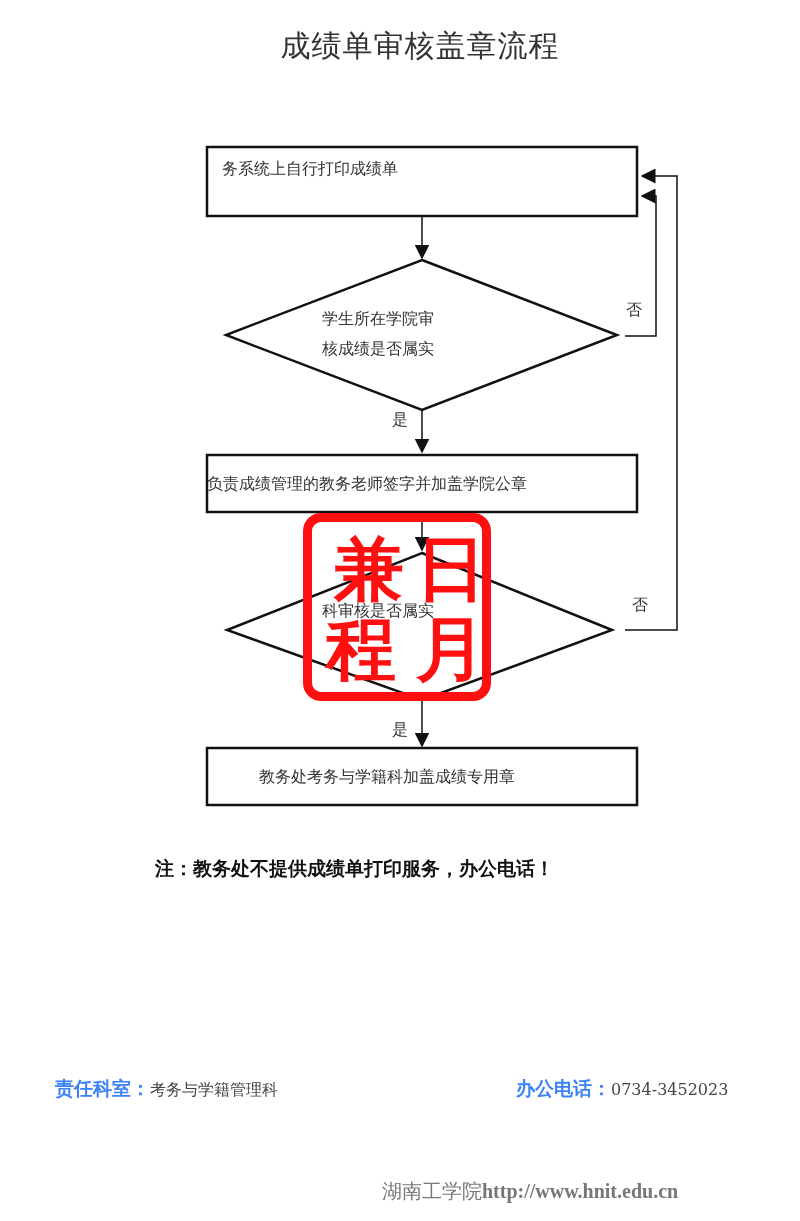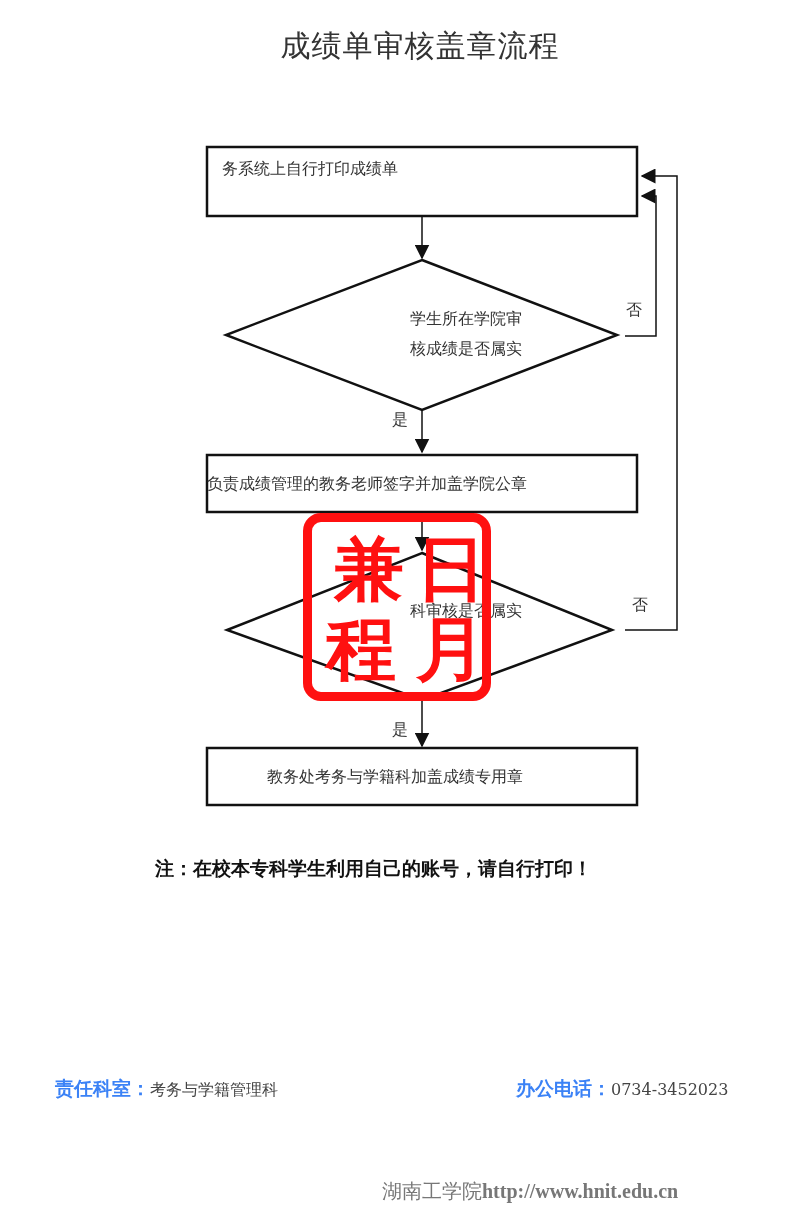--- a/index.html
+++ b/index.html
@@ -2,21 +2,21 @@
 <html><head>
   <meta charset="utf-8">
   <style>
     html, body { margin: 0; padding: 0; background: #ffffff; }
     body { width: 800px; height: 1221px; position: relative; overflow: hidden;
            font-family: "DejaVu Sans", "Liberation Sans", sans-serif; color: #222; }
     .title { position: absolute; left: 0; top: 26px; width: 840px; text-align: center;
              font-size: 30px; color: #333; letter-spacing: 1px; }
     svg.flow { position: absolute; left: 0; top: 0; }
     .box-text { position: absolute; font-size: 16px; color: #333; line-height: 26px; }
-    .dia-text { position: absolute; font-size: 16px; color: #333; line-height: 30px; text-align: right; }
+    .dia-text { position: absolute; font-size: 16px; color: #333; line-height: 30px; text-align: left; }
     .lbl { position: absolute; font-size: 16px; color: #333; }
     .note { position: absolute; left: 155px; top: 856px; font-size: 19px; font-weight: bold; color: #111; }
     .footer-left { position: absolute; left: 55px; top: 1076px; font-size: 19px; }
     .footer-right { position: absolute; left: 516px; top: 1076px; font-size: 19px; }
     .fbold { font-weight: bold; color: #3b82f6; }
     .fval { font-size: 16px; color: #444; }
     .fmono { font-family: "DejaVu Serif", "Liberation Serif", serif; font-size: 16px; color: #444; }
     .site { position: absolute; left: 382px; top: 1178px; font-size: 20px; color: #777; }
     .site .url { font-family: Liberation Serif, serif; font-weight: bold; }
     .stamp { position: absolute; left: 303px; top: 513px; width: 188px; height: 188px;
@@ -71,30 +71,30 @@
 <div class="lbl" style="left:626px;top:300px;">否</div>
 
 <div class="box-text" style="left:207px;top:471px;width:430px;text-align:left;">负责成绩管理的教务老师签字并加盖学院公章</div>
 
 <div class="dia-text" style="left:322px;top:596px;width:200px;">
   <div>科审核是否属实</div>
 </div>
 <div class="lbl" style="left:392px;top:720px;">是</div>
 <div class="lbl" style="left:632px;top:595px;">否</div>
 
-<div class="box-text" style="left:207px;top:764px;width:360px;text-align:center;padding-left:8px;">教务处考务与学籍科加盖成绩专用章</div>
+<div class="box-text" style="left:207px;top:764px;width:360px;text-align:center;">教务处考务与学籍科加盖成绩专用章</div>
 
 <div class="stamp">
   <span style="left:22px;top:12px;">兼</span>
   <span style="left:104px;top:12px;">日</span>
   <span style="left:14px;top:92px;">程</span>
   <span style="left:104px;top:92px;">月</span>
 </div>
 
-<div class="note">注：在校本专科学生利用自己的账号，请自行打印！</div>
+<div class="note">注：教务处不提供成绩单打印服务，办公电话！</div>
 
 <div class="footer-left">
   <span class="fbold">责任科室：</span><span class="fval">考务与学籍管理科</span>
 </div>
 <div class="footer-right">
   <span class="fbold">办公电话：</span><span class="fmono">0734-3452023</span>
 </div>
 
 <div class="site">
   <span>湖南工学院</span><span class="url">http://www.hnit.edu.cn</span>

